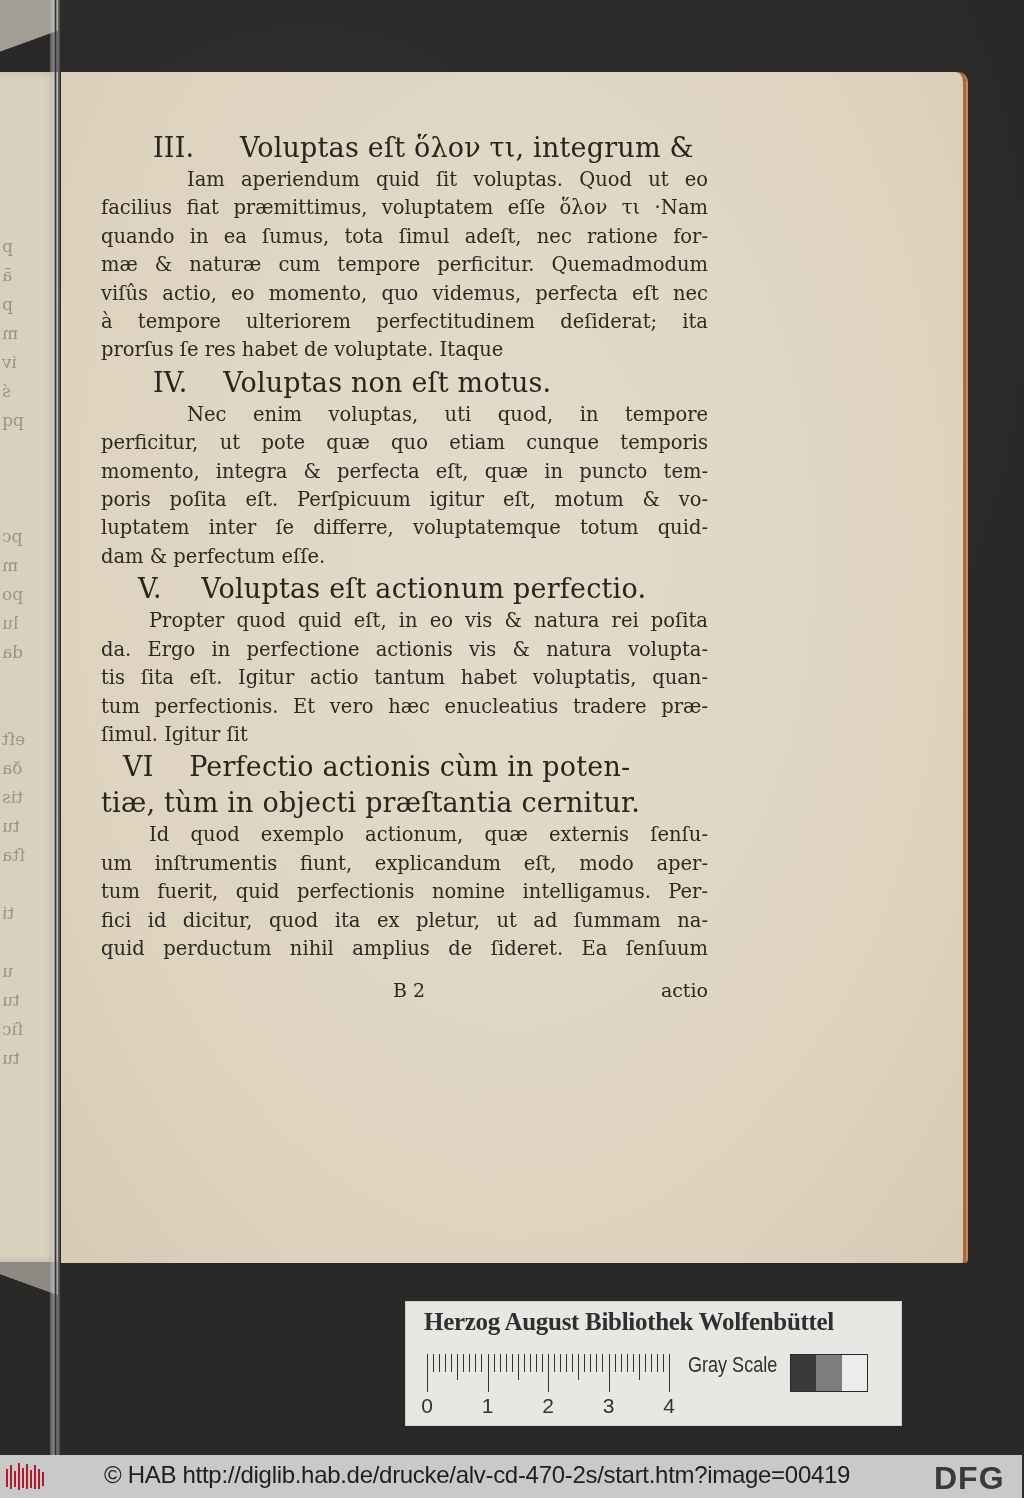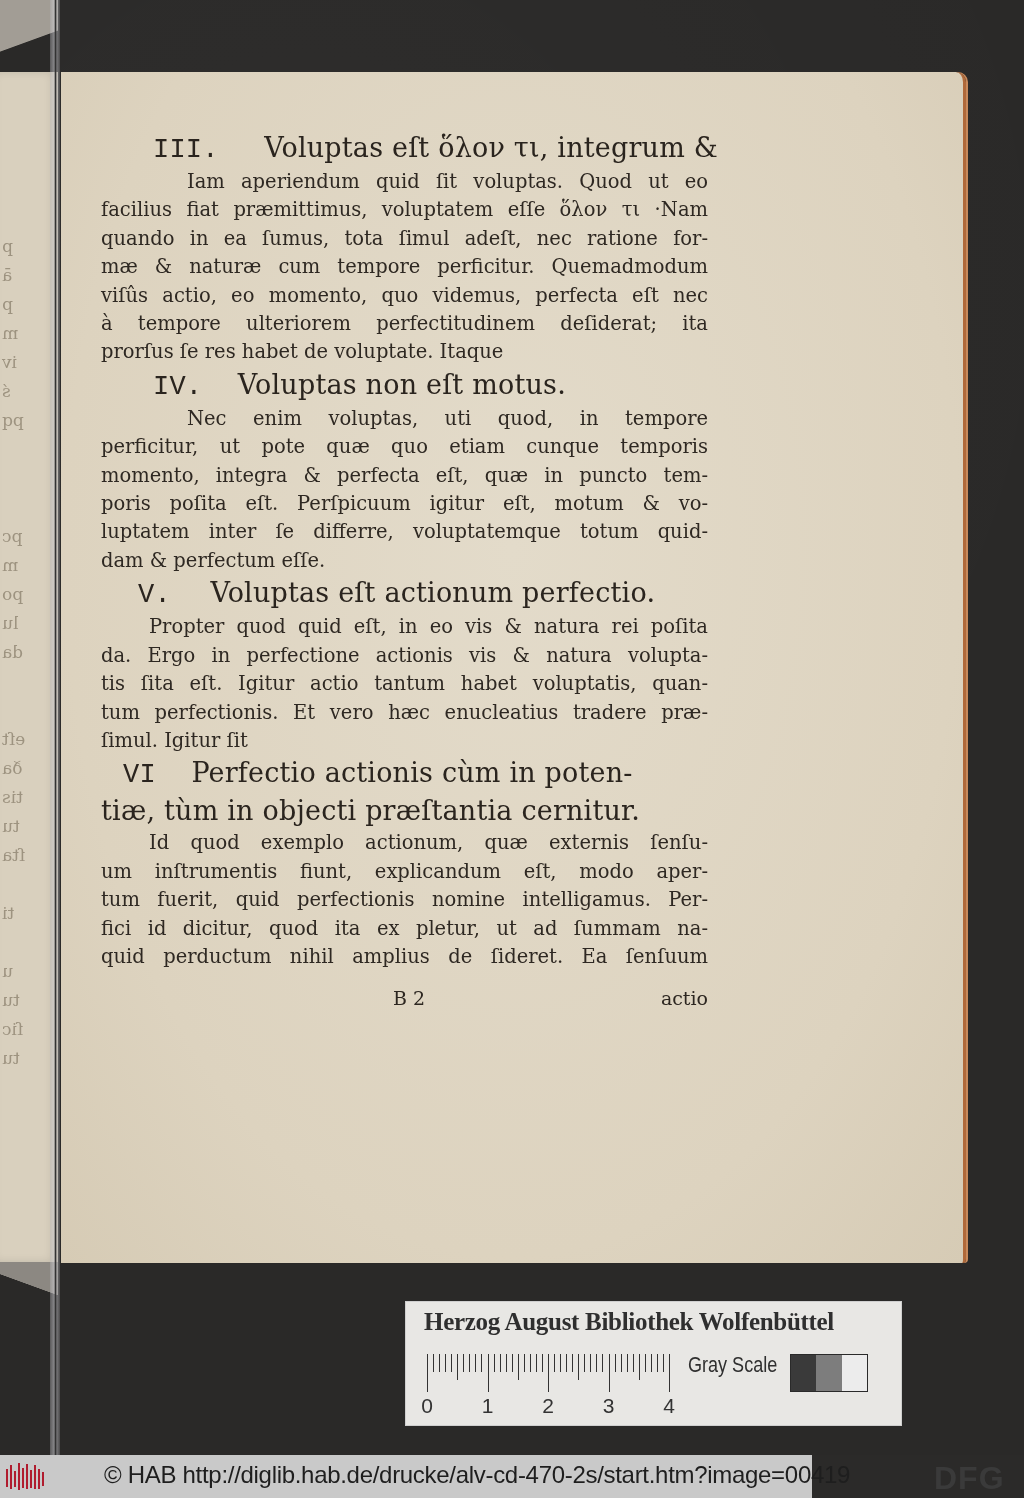--- a/index.html
+++ b/index.html
@@ -54,21 +54,21 @@
   }
   .text-block {
     position:absolute; left:40px; top:58px; width:607px;
     color:#2c2620;
     font-family:"DejaVu Serif", serif;
   }
   .heading {
     font-size:27px; line-height:36px; letter-spacing:0.2px;
     color:#2a241e; white-space:nowrap;
   }
-  .heading .num { display:inline-block;font-family:Liberation Mono, monospace; }
+  .heading .num { display:inline-block; }
   .heading.indent { padding-left:52px; }
   .para {
     font-size:19.5px; line-height:28.4px; text-align:justify;
     color:#2e2822;
   }
   .para .line { display:block; white-space:nowrap; text-align:justify; text-align-last:justify; }
   .para .line.last { text-align-last:left; }
   .para .line.first { padding-left:68px; }
   .para .line.first2 { padding-left:86px; }
   .folio {
@@ -100,21 +100,21 @@
     transform:scaleX(0.82); transform-origin:left top; white-space:nowrap;
   }
   .gray-scale {
     position:absolute; left:384px; top:52px; width:76px; height:36px;
     border:1.5px solid #2a2a2a; display:flex;
   }
   .gray-scale div { flex:1; }
 
   
   .footer {
-    position:absolute; left:0; top:1455px; width:812px; height:43px;
+    position:absolute; left:0; top:1455px; width:1022px; height:43px;
     background:#c9c9c9;
   }
   .hab-logo {
     position:absolute; left:5px; top:6px; width:40px; height:31px;
   }
   .footer-text {
     position:absolute; left:104px; top:6px;
     font-family:"Liberation Sans", sans-serif; font-size:24px; color:#1e1e1e;
     white-space:nowrap; letter-spacing:-0.3px;
   }

